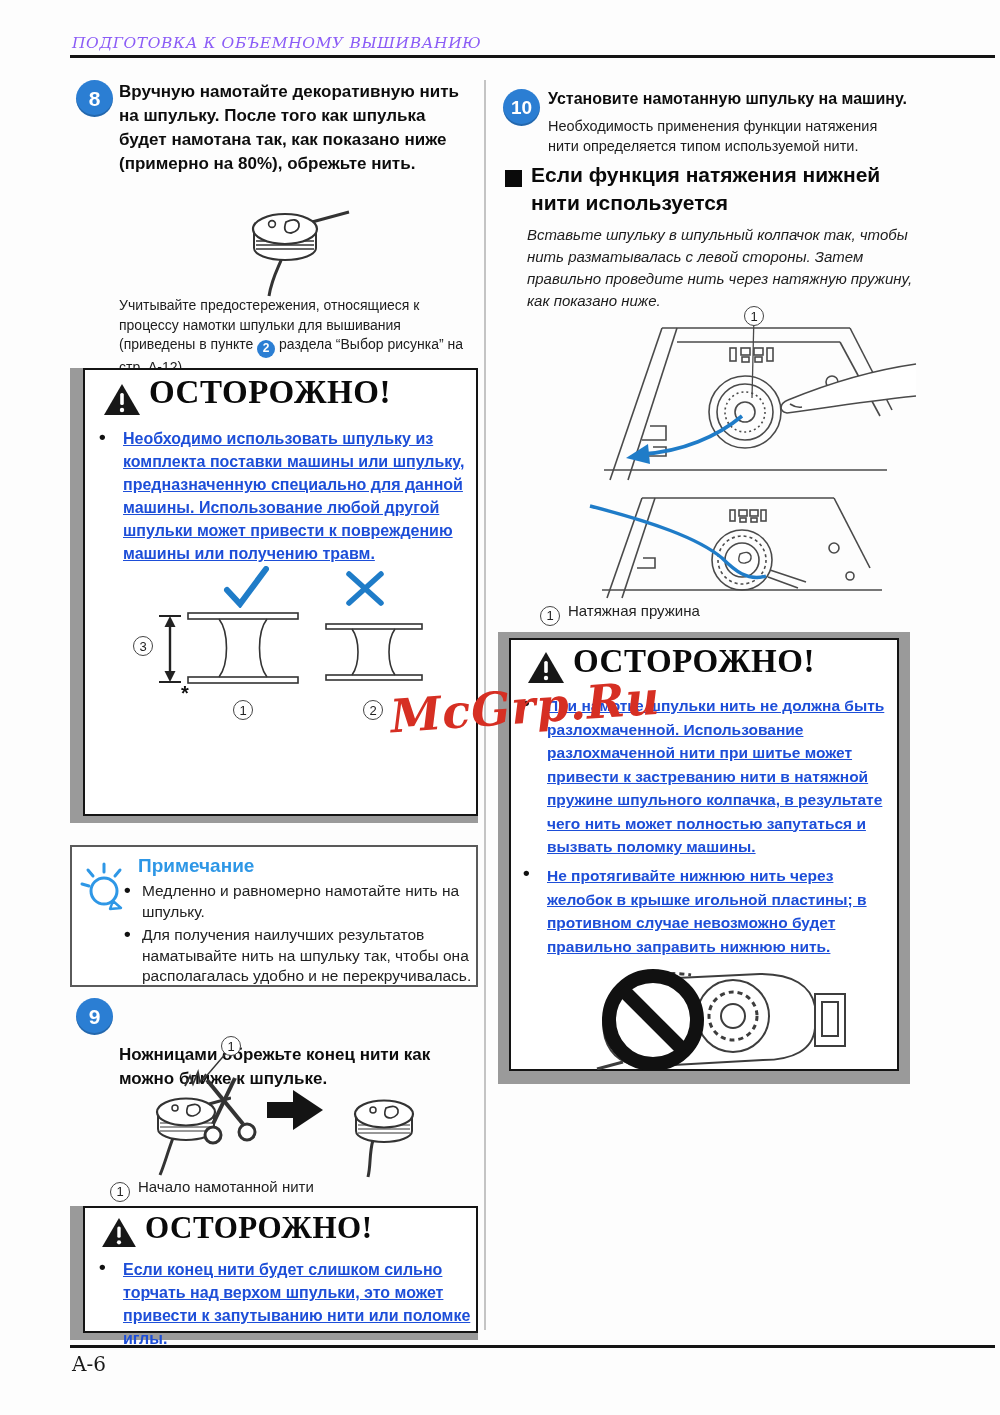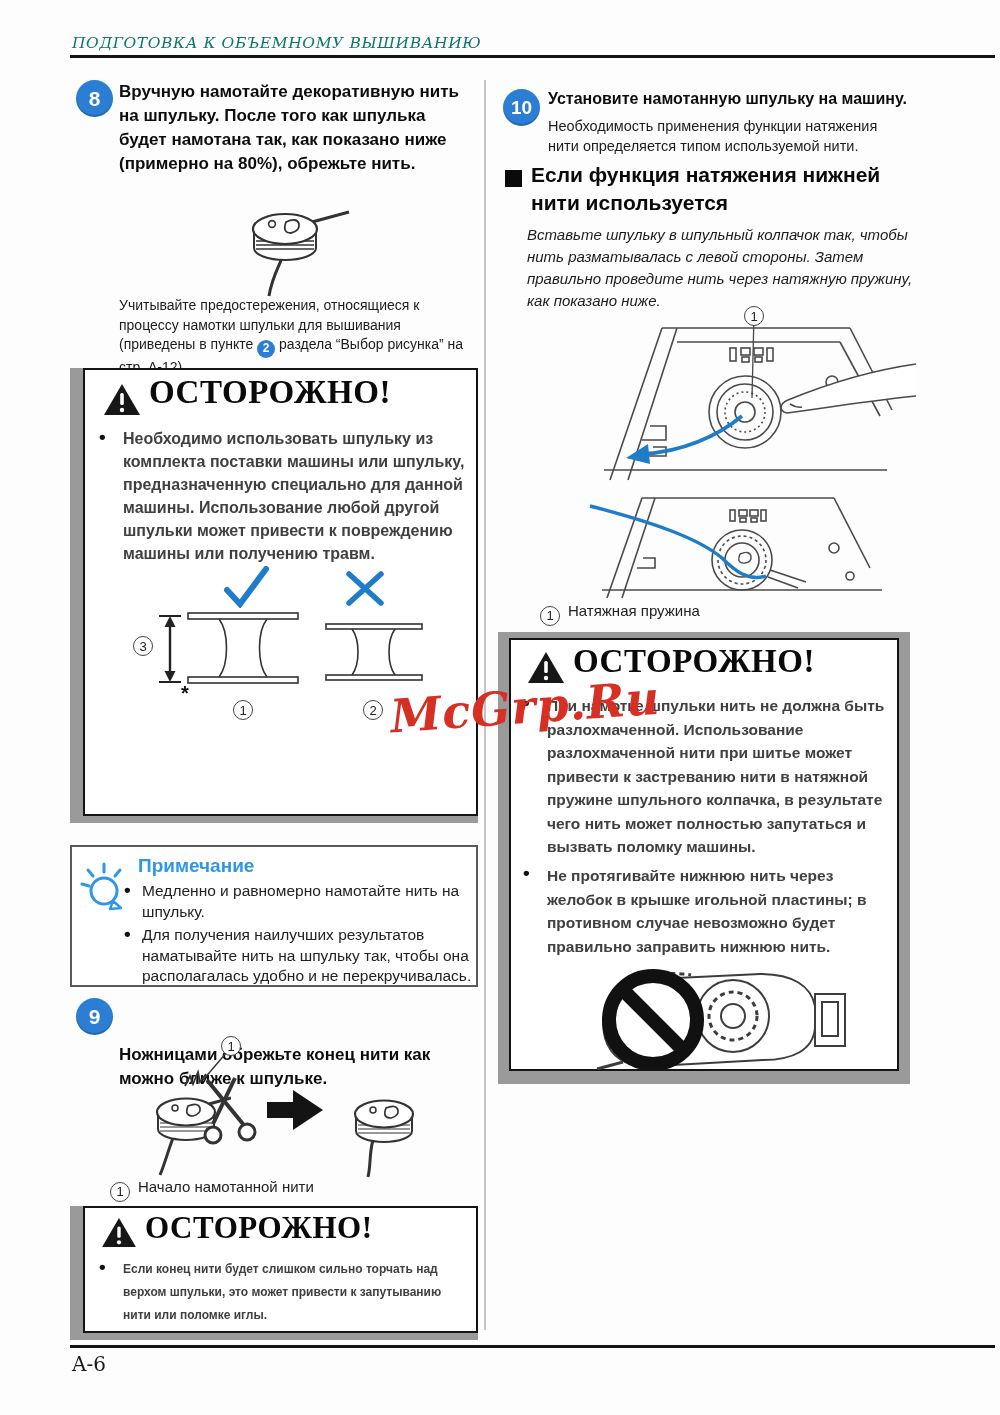--- a/index.html
+++ b/index.html
@@ -1,34 +1,34 @@
 <!DOCTYPE html>
 <html><head>
 <meta charset="utf-8">
 <style>
   html,body{margin:0;padding:0;background:#fff;}
   .page{position:relative;width:1000px;height:1415px;background:#fdfdfd;overflow:hidden;
         font-family:"Liberation Sans",sans-serif;color:#111;}
   .abs{position:absolute;}
   
-  .hdr{font-family:"DejaVu Serif",serif;font-style:italic;font-size:15.5px;letter-spacing:.6px;color:#0f766e;}
+  .hdr{font-family:"DejaVu Serif",serif;font-style:italic;font-size:15.5px;letter-spacing:.6px;color:#8b5cf6;}
   .rule{background:#141414;}
   
   .stepnum{width:37px;height:37px;border-radius:50%;background:#2b7ed3;color:#fff;font-weight:bold;
            font-size:21px;display:flex;align-items:center;justify-content:center;
            box-shadow:inset 0 -2px 0 rgba(0,0,0,.18);}
   .steptext{font-weight:bold;font-size:17px;line-height:24px;color:#0d0d0d;}
   .body14{font-size:14px;line-height:19.5px;color:#1c1c1c;}
   .body15{font-size:15px;line-height:22px;color:#1c1c1c;}
   
   .shadowbox{background:#9a9a9a;}
   .wbox{position:absolute;left:13px;top:0;right:0;bottom:7px;background:#fff;border:2.5px solid #141414;}
   .framebox{position:absolute;left:11px;top:6px;right:11px;bottom:13px;background:#fff;border:2.5px solid #141414;}
   .wtitle{font-family:"Liberation Serif",serif;font-weight:bold;font-size:33px;letter-spacing:.5px;color:#0a0a0a;white-space:nowrap;}
-  .wbullet{font-weight:bold;color:#404040;}
+  .wbullet{font-weight:bold;color:#1d4ed8;text-decoration:underline;}
   .dot{font-size:19px;font-weight:bold;}
   
   .notebox{background:#fff;border:2px solid #5a5a5a;}
   .notetitle{color:#2e97e6;font-weight:bold;font-size:19px;}
   .notetext{font-size:15.5px;line-height:20.5px;color:#222;}
   
   .cn{width:20px;height:20px;border:1.4px solid #444;border-radius:50%;display:inline-flex;
       align-items:center;justify-content:center;font-size:13px;color:#222;background:#fff;box-sizing:border-box;}
   .cn-inline{vertical-align:-4px;margin-right:8px;}
   .bluenum{width:18px;height:18px;border-radius:50%;background:#2b7ed3;color:#fff;display:inline-flex;
@@ -192,21 +192,21 @@
 
   <div class="abs shadowbox" style="left:70px;top:1206px;width:408px;height:134px;">
     <div class="wbox">
       <svg class="abs" style="left:16px;top:9px;" width="36" height="31" viewBox="0 0 38 33">
         <polygon points="19,1 37,32 1,32" fill="#171717"></polygon>
         <rect x="17.2" y="10" width="3.6" height="12" rx="1.6" fill="#fff"></rect>
         <circle cx="19" cy="27" r="2.2" fill="#fff"></circle>
       </svg>
       <div class="abs wtitle" style="left:60px;top:2px;font-size:31px;">ОСТОРОЖНО!</div>
       <div class="abs dot" style="left:14px;top:48px;">•</div>
-      <div class="abs wbullet" style="left:38px;top:50px;width:348px;font-size:12px;line-height:23px;">Если конец нити будет слишком сильно торчать над верхом шпульки, это может привести к запутыванию нити или поломке иглы.</div>
+      <div class="abs wbullet" style="left:38px;top:50px;width:348px;font-size:16px;line-height:23px;">Если конец нити будет слишком сильно торчать над верхом шпульки, это может привести к запутыванию нити или поломке иглы.</div>
     </div>
   </div>
 
   <div class="abs stepnum" style="left:503px;top:82px;font-size:19px;margin-top:7px;">10</div>
   <div class="abs steptext" style="left:548px;top:88px;width:380px;font-size:16px;line-height:22px;">Установите намотанную шпульку на машину.</div>
   <div class="abs body14" style="left:548px;top:116px;width:360px;line-height:20px;font-size:14.5px;">Необходимость применения функции натяжения нити определяется типом используемой нити.</div>
 
   <div class="abs secsq" style="left:505px;top:170px;"></div>
   <div class="abs sechead" style="left:531px;top:161px;width:395px;">Если функция натяжения нижней нити используется</div>
   <div class="abs body15" style="left:527px;top:224px;width:398px;font-style:italic;">Вставьте шпульку в шпульный колпачок так, чтобы нить разматывалась с левой стороны. Затем правильно проведите нить через натяжную пружину, как показано ниже.</div>

